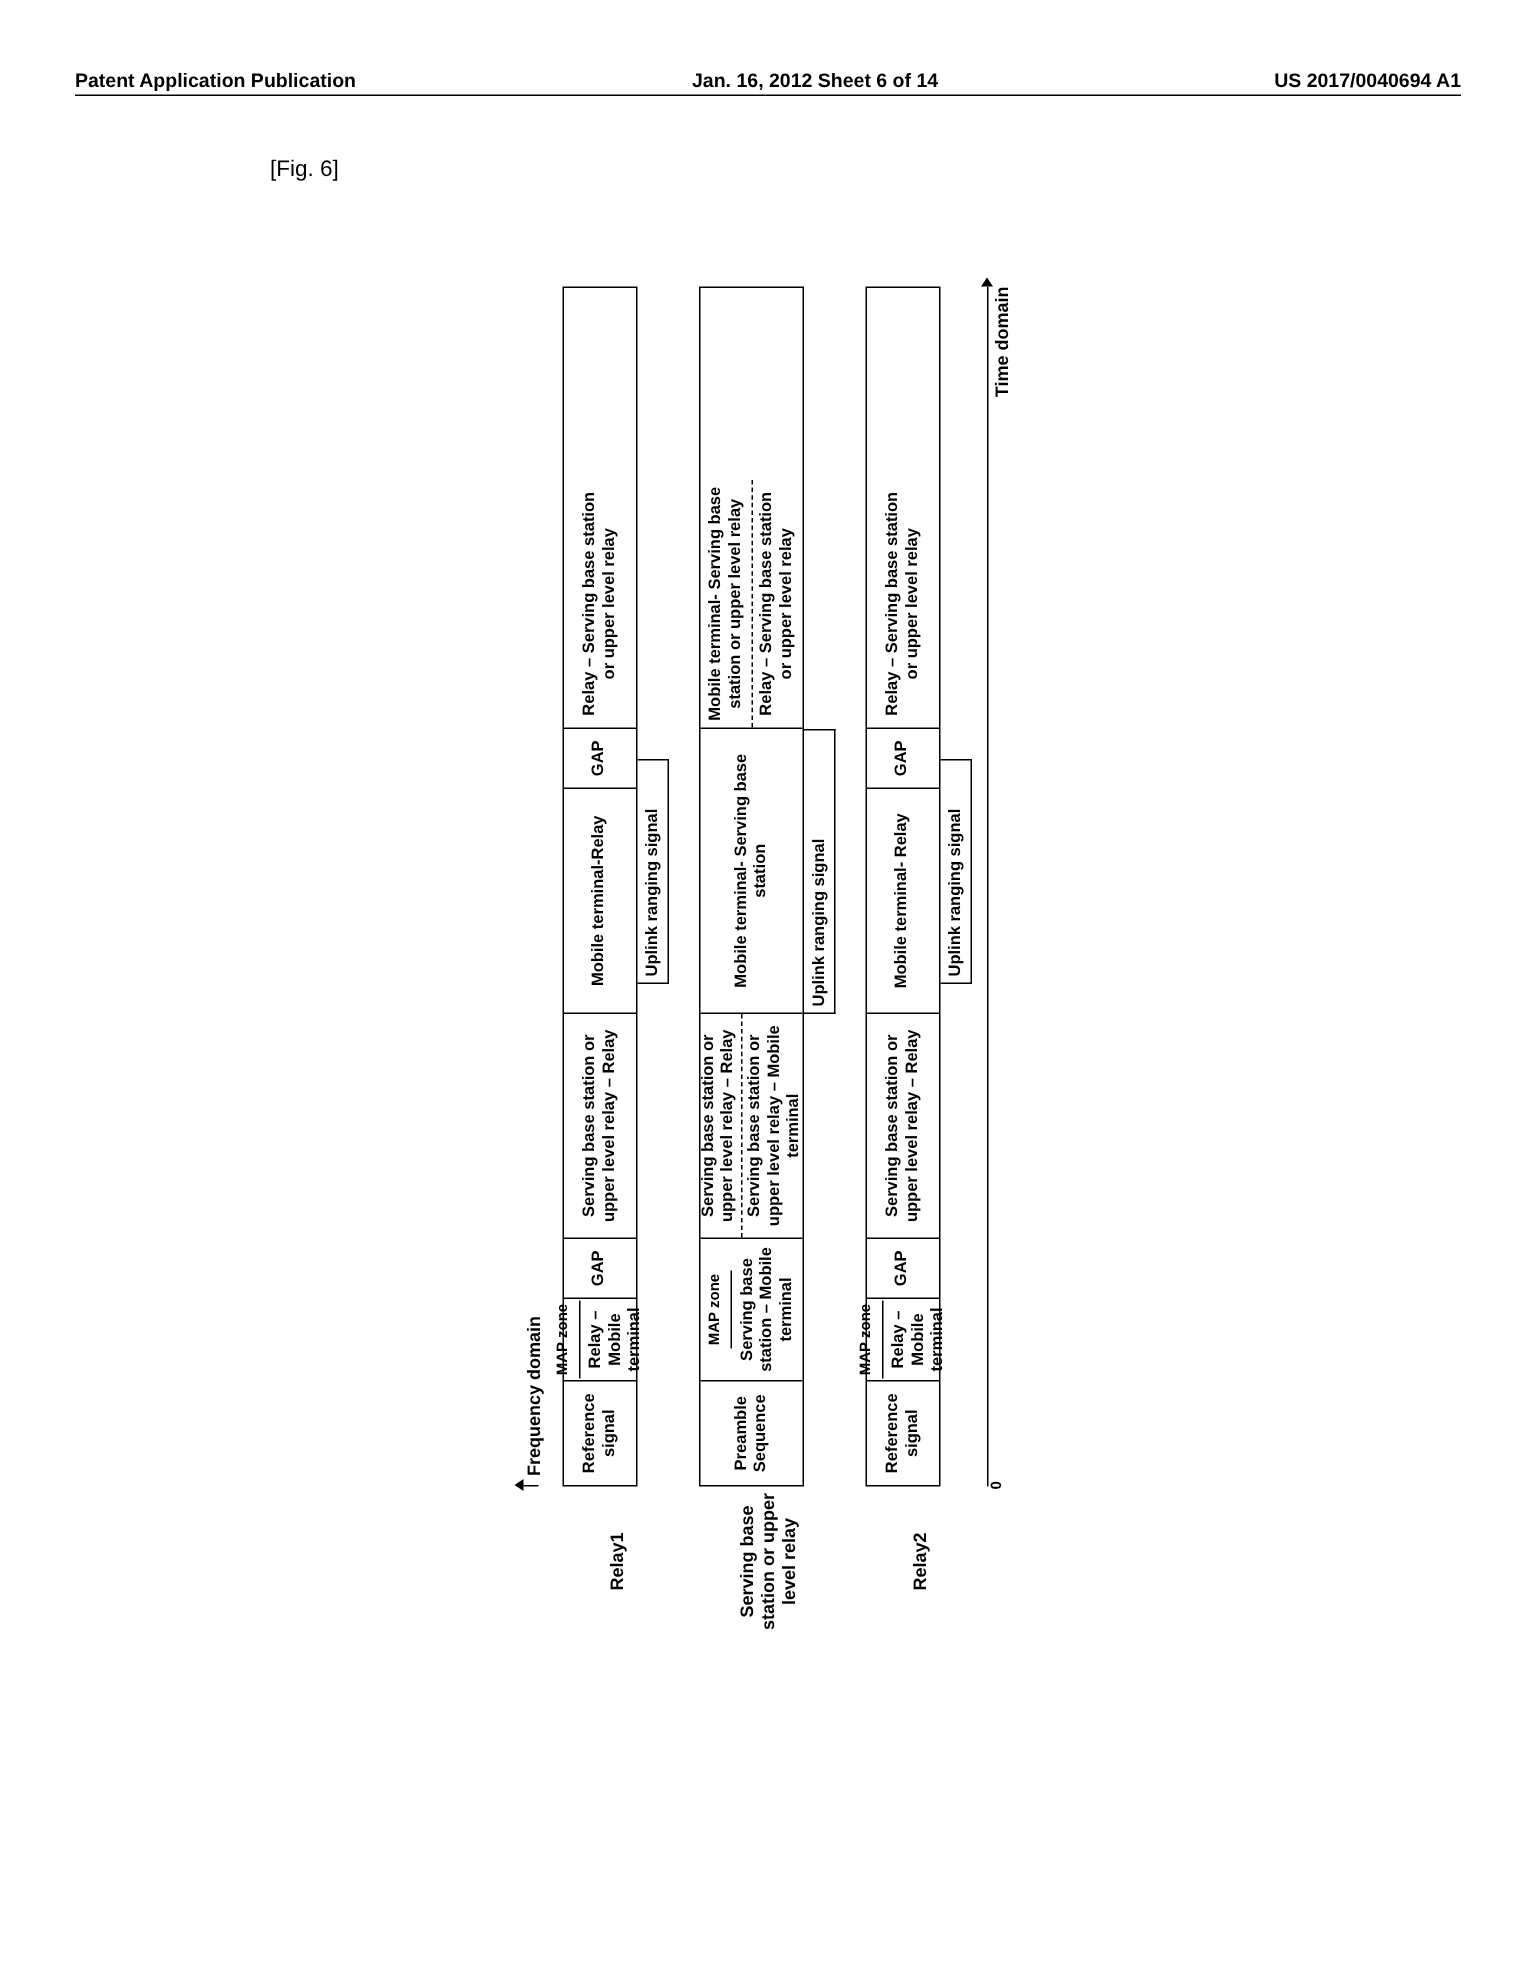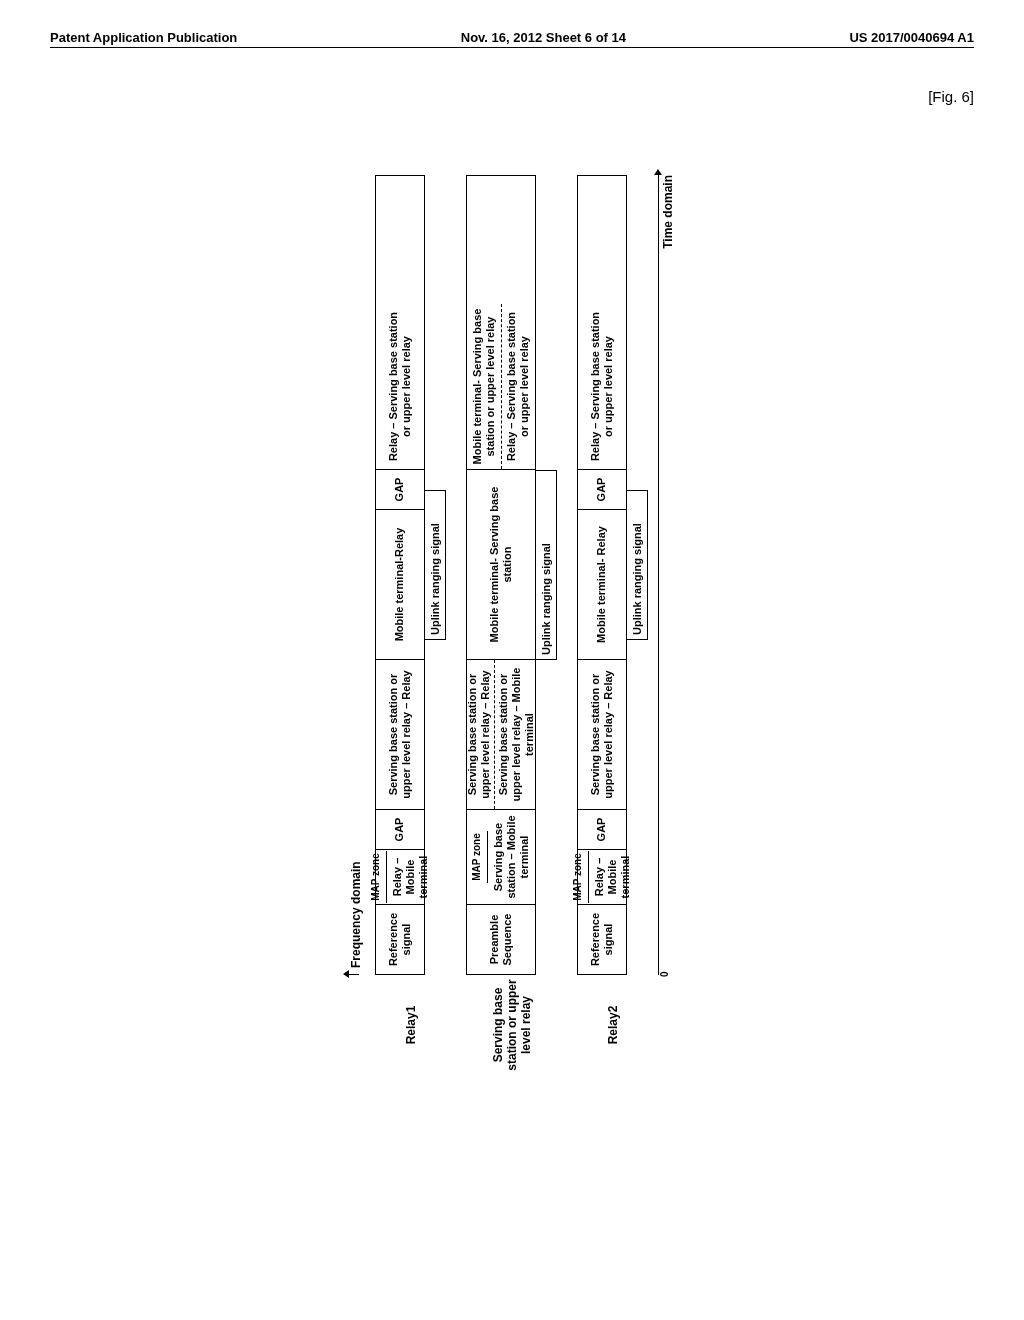--- a/index.html
+++ b/index.html
@@ -15,26 +15,26 @@
     }
     .header {
       display: flex;
       justify-content: space-between;
       align-items: center;
       font-size: 13px;
       font-weight: bold;
       border-bottom: 1px solid #000;
       padding-bottom: 2px;
       margin-bottom: 40px;
+      margin-top: 16px;
     }
     .fig-label {
       font-size: 15px;
       margin-left: 130px;
       margin-bottom: 20px;
-      text-align: right;
     }
     .rotated-container {
       display: flex;
       justify-content: center;
     }
     .diagram-wrapper {
       transform: rotate(-90deg);
       transform-origin: center center;
       width: 900px;
       height: 900px;
@@ -189,21 +189,21 @@
       border-top:4px solid transparent;
       border-bottom:4px solid transparent;
       border-left:6px solid #000;
     }
   </style>
 </head>
 <body>
 
 <div class="header">
   <span>Patent Application Publication</span>
-  <span>Nov. 16, 2012  Sheet 6 of 14</span>
+  <span>Jan. 16, 2012  Sheet 6 of 14</span>
   <span>US 2017/0040694 A1</span>
 </div>
 
 <div class="fig-label">[Fig. 6]</div>
 
 <div class="rotated-container">
 <div class="diagram-wrapper">
   <div class="diagram">
 
     <div style="display:flex; margin-left:100px; align-items:flex-start;">

